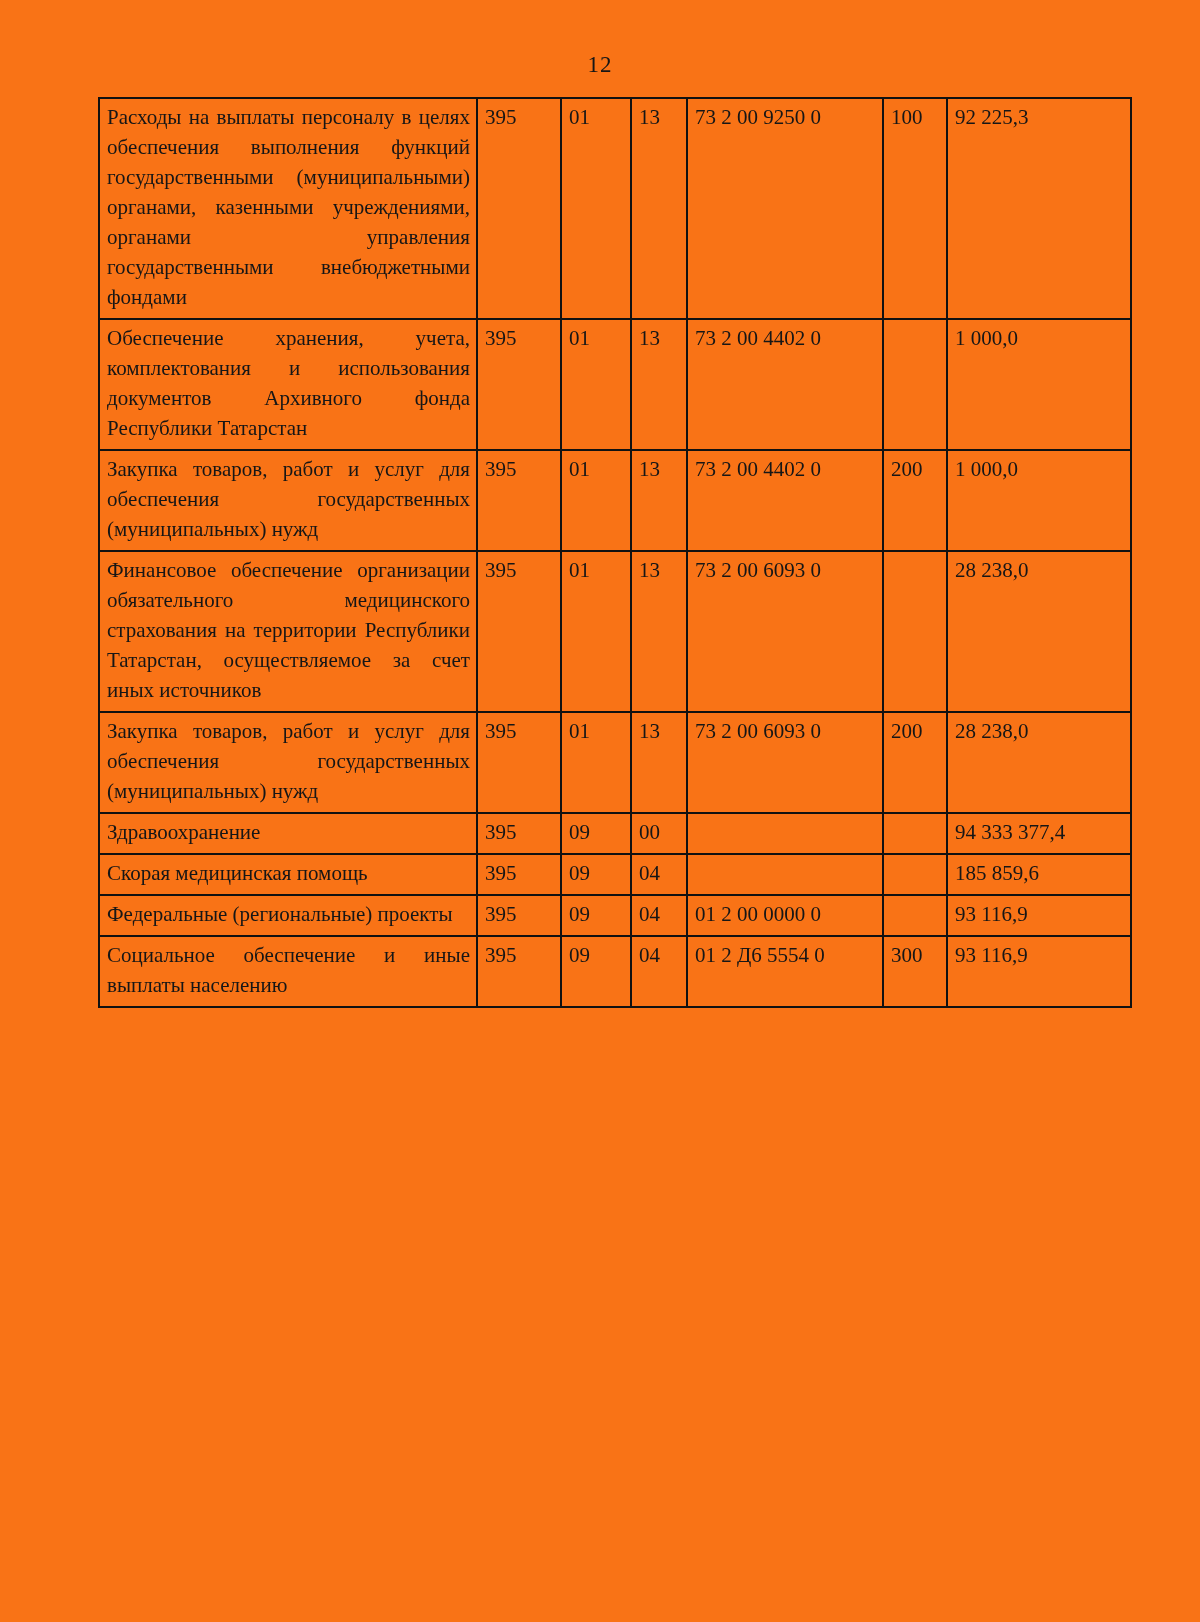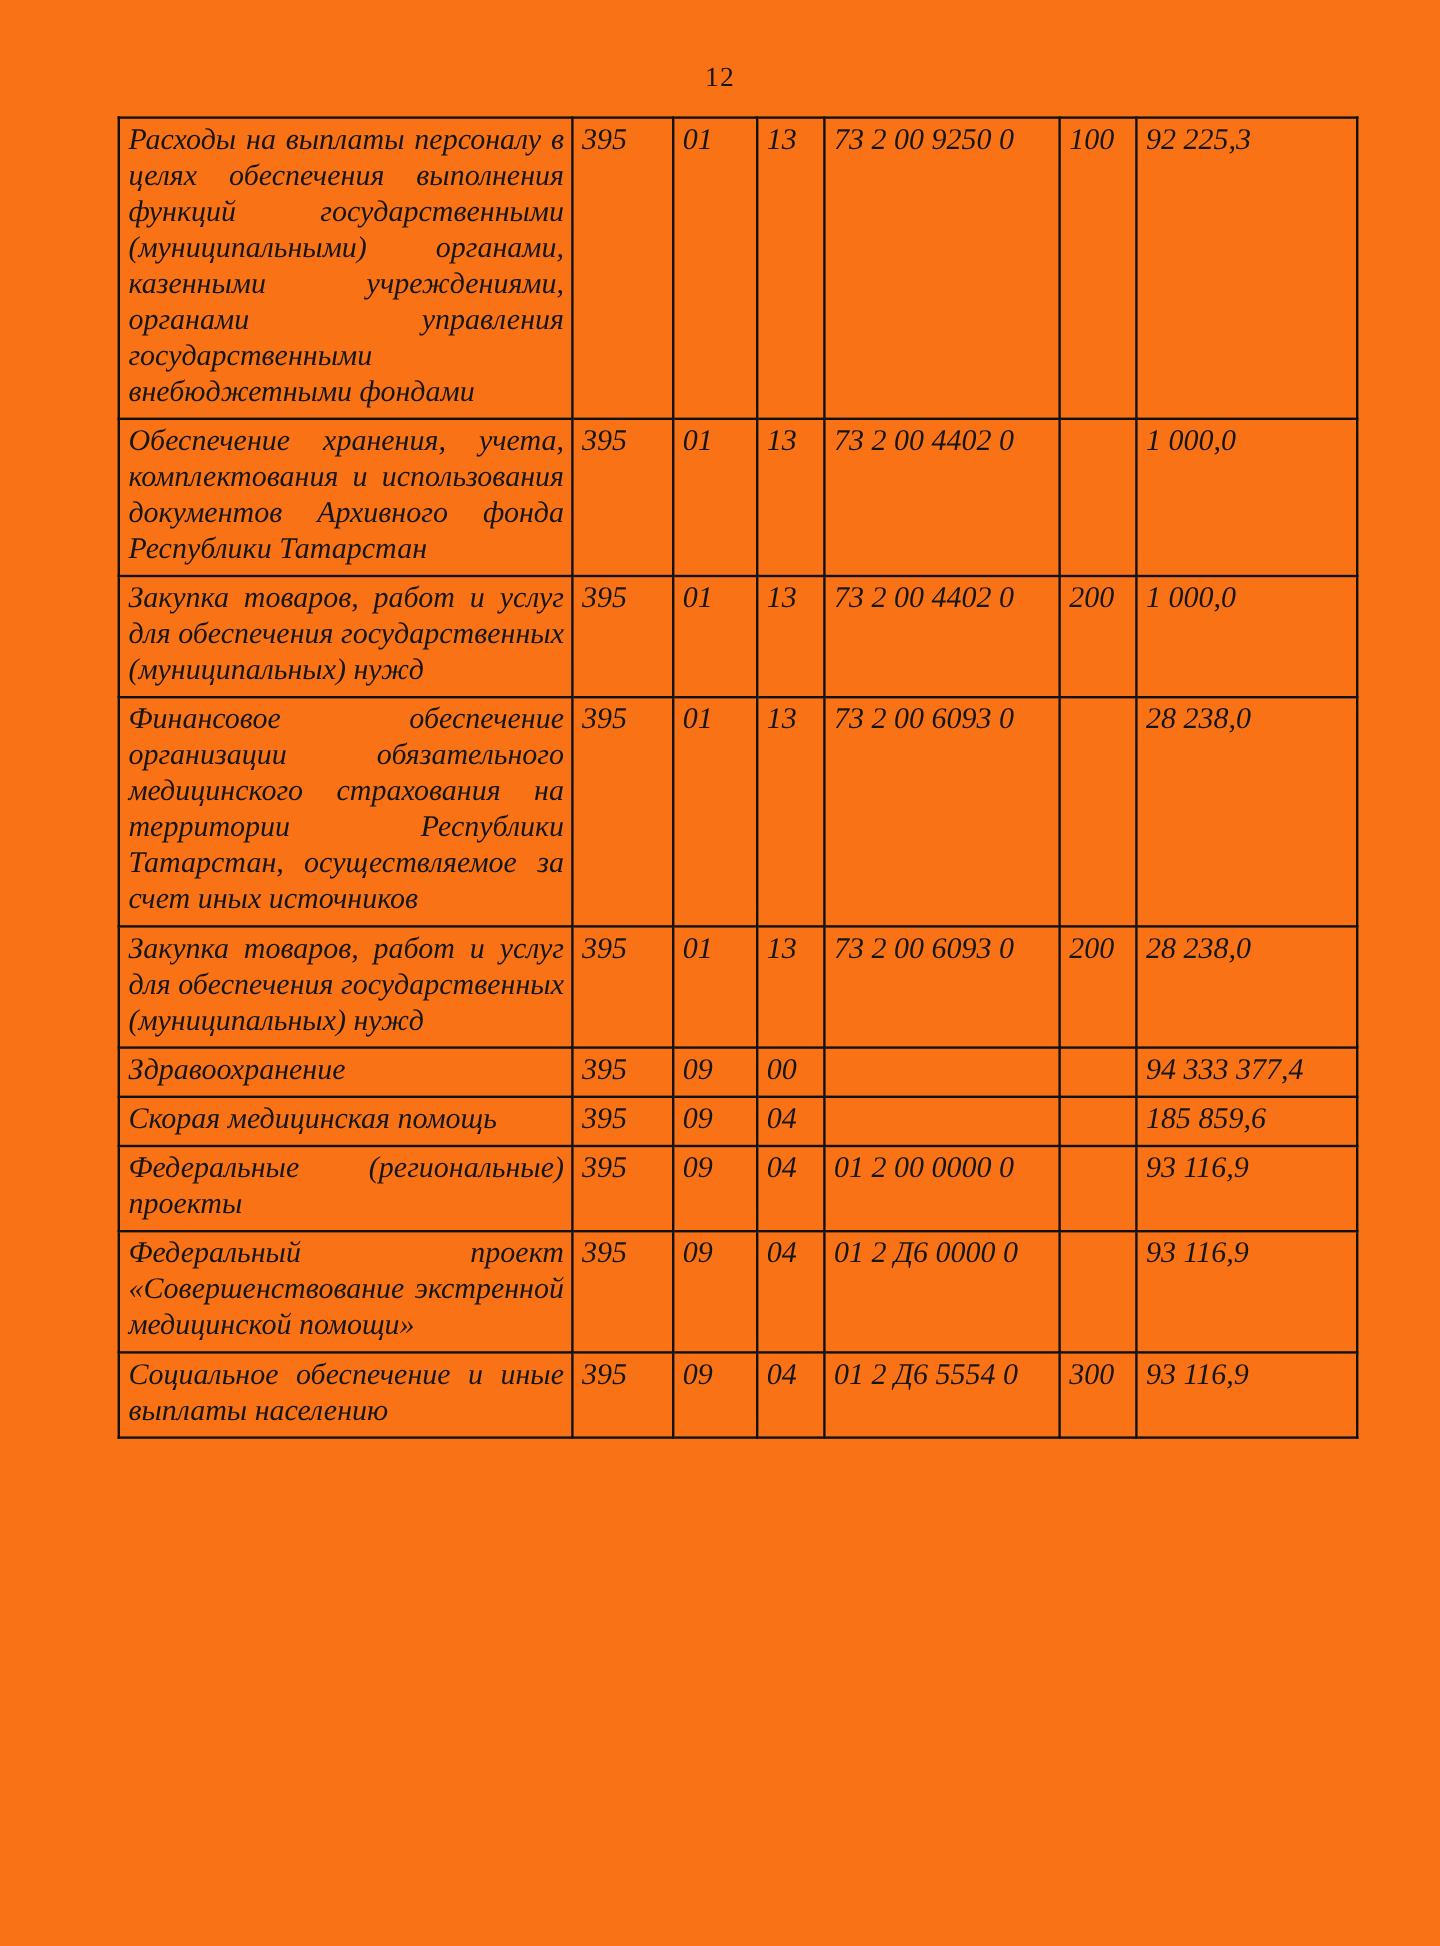--- a/index.html
+++ b/index.html
@@ -29,23 +29,22 @@
     font-size: 23px;
     letter-spacing: 1px;
   }
   table.budget {
     position: absolute;
     top: 97px;
     left: 98px;
     width: 1032px;
     border-collapse: collapse;
     table-layout: fixed;
-    font-size: 25px;
+    font-size: 21px;
     line-height: 30px;
-    font-style: italic;
   }
   table.budget td {
     border: 2px solid #111111;
     vertical-align: top;
     padding: 3px 6px 6px 7px;
     overflow: hidden;
   }
   td.col-name {
     text-align: justify;
     text-justify: inter-word;
@@ -151,29 +150,20 @@
         <tr>
           <td class="col-name">Федеральные (региональные) проекты</td>
           <td class="col-grbs">395</td>
           <td class="col-rz">09</td>
           <td class="col-pr">04</td>
           <td class="col-csr">01 2 00 0000 0</td>
           <td class="col-vr"></td>
           <td class="col-amount">93 116,9</td>
         </tr>
         <tr>
-          <td class="col-name">Федеральный проект «Совершенствование экстренной медицинской помощи»</td>
-          <td class="col-grbs">395</td>
-          <td class="col-rz">09</td>
-          <td class="col-pr">04</td>
-          <td class="col-csr">01 2 Д6 0000 0</td>
-          <td class="col-vr"></td>
-          <td class="col-amount">93 116,9</td>
-        </tr>
-        <tr>
           <td class="col-name">Социальное обеспечение и иные выплаты населению</td>
           <td class="col-grbs">395</td>
           <td class="col-rz">09</td>
           <td class="col-pr">04</td>
           <td class="col-csr">01 2 Д6 5554 0</td>
           <td class="col-vr">300</td>
           <td class="col-amount">93 116,9</td>
         </tr>
       </tbody>
   </table>

